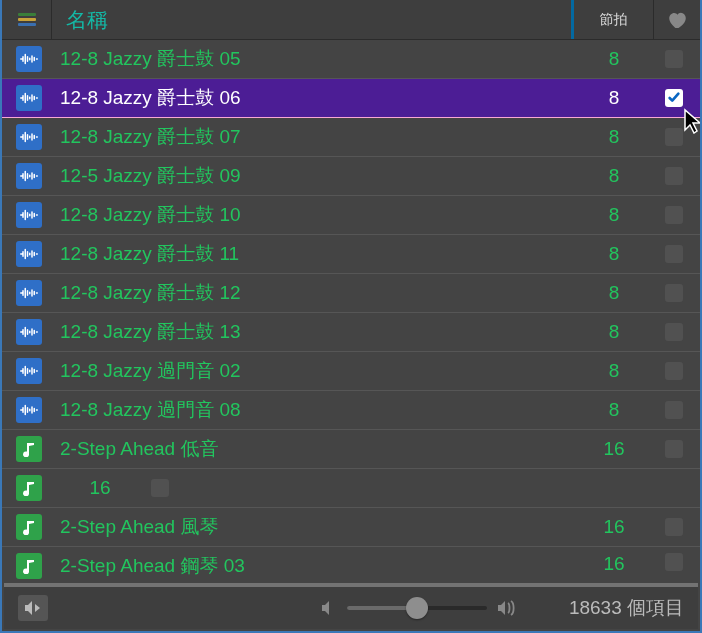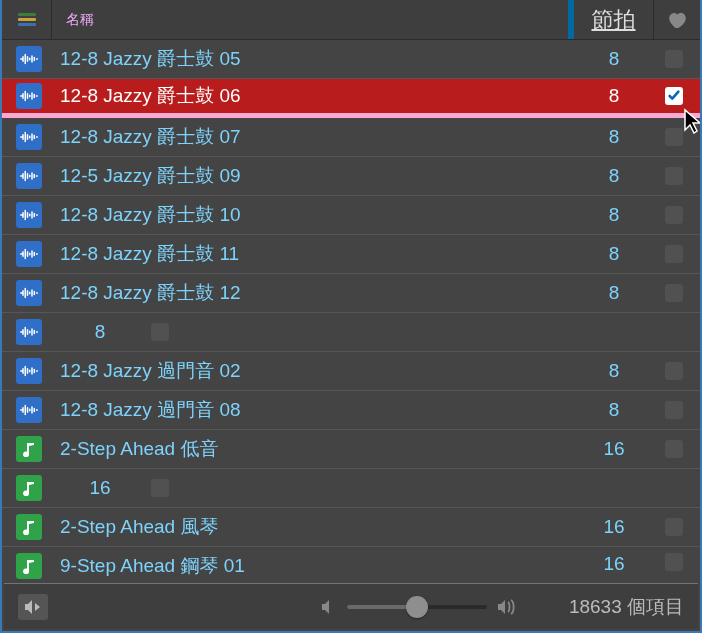--- a/index.html
+++ b/index.html
@@ -33,61 +33,60 @@
     width: 18px; height: 14px;
     display: flex; flex-direction: column; gap: 2px;
   }
   .view-icon span { flex: 1; border-radius: 1px; }
   .view-icon span:nth-child(1){background:#3a7e3a;}
   .view-icon span:nth-child(2){background:#c8a23a;}
   .view-icon span:nth-child(3){background:#3a6fb0;}
   .h-name {
     flex: 1;
     padding-left: 14px;
-    color: #f0abfc;
+    color: #14b8a6;
     height: 100%;
     display:flex; align-items:center;
-    border-right: 6px solid #0369a1;
-    font-size: 14px;
+    border-right: 3px solid #0369a1;
+    font-size: 21px;
   }
   .h-beats {
     width: 80px;
     text-align: center;
     height: 100%;
     display:flex; align-items:center; justify-content:center;
     border-right: 1px solid #2b2b2b;
-    font-size: 22px;
-    text-decoration: underline;
+    font-size: 14px;
   }
   .h-fav {
     width: 46px;
     display:flex; align-items:center; justify-content:center;
     height:100%;
     color:#aaa;
   }
   .list {
     height: 543px;
     overflow: hidden;
     position: relative;
   }
   .row {
     display: flex;
     align-items: center;
     height: 39px;
     border-bottom: 1px solid #565656;
     padding-left: 14px;
     padding-right: 6px;
-    color: #7dd3fc;
+    color: #22c55e;
     font-size: 19px;
     position: relative;
   }
   .row.selected {
-    background: #b91c1c;
+    background: #4c1d95;
     color: #fff;
-    border-bottom: 5px solid #f9a8d4;
+    border-bottom: 1px solid #f9a8d4;
   }
   .row-icon {
     width: 26px; height: 26px;
     border-radius: 3px;
     margin-right: 18px;
     display:flex; align-items:center; justify-content:center;
     flex-shrink: 0;
   }
   .row-icon.audio { background:#2f6fc7; }
   .row-icon.audio svg { width:18px; height:18px; }
@@ -108,21 +107,21 @@
     height: 32px;
     border-bottom: none;
     align-items: flex-start;
     padding-top: 6px;
   }
   .footer {
     position: absolute;
     left:2px; right:2px; bottom:2px;
     height: 46px;
     background: #3e3e3e;
-    border-top: 1px solid #737373;
+    border-top: 4px solid #737373;
     display:flex; align-items:center;
     padding: 0 14px;
     gap: 10px;
     color:#aaa;
   }
   .play-btn {
     width:30px; height:26px;
     background:#555; border-radius:3px;
     display:flex; align-items:center; justify-content:center;
   }
@@ -256,20 +255,21 @@
       <div class="row-fav">
         <div class="fav-box"></div>
       </div>
     </div>
     <div class="row">
       <div class="row-icon audio">
         <svg viewBox="0 0 24 16" fill="none">
           <path d="M1 8h2M4 5v6M7 2v12M10 5v6M13 7v2M16 4v8M19 6v4M22 8h1" stroke="#fff" stroke-width="2" stroke-linecap="round"></path>
         </svg>
       </div>
+      <div class="row-name">12-8 Jazzy 爵士鼓 13</div>
       <div class="row-beats">8</div>
       <div class="row-fav">
         <div class="fav-box"></div>
       </div>
     </div>
     <div class="row">
       <div class="row-icon audio">
         <svg viewBox="0 0 24 16" fill="none">
           <path d="M1 8h2M4 5v6M7 2v12M10 5v6M13 7v2M16 4v8M19 6v4M22 8h1" stroke="#fff" stroke-width="2" stroke-linecap="round"></path>
         </svg>
@@ -326,21 +326,21 @@
       <div class="row-fav">
         <div class="fav-box"></div>
       </div>
     </div>
     <div class="row cut">
       <div class="row-icon midi">
         <svg viewBox="0 0 16 16" fill="#fff">
           <path d="M6 2v8.6A3 3 0 1 0 8 13V5l5-1V2z"></path>
         </svg>
       </div>
-      <div class="row-name">9-Step Ahead 鋼琴 01</div>
+      <div class="row-name">2-Step Ahead 鋼琴 03</div>
       <div class="row-beats">16</div>
       <div class="row-fav">
         <div class="fav-box"></div>
       </div>
     </div>
   </div>
 
 <div class="footer">
   <div class="play-btn">
     <svg width="18" height="14" viewBox="0 0 18 14" fill="#bbb">

